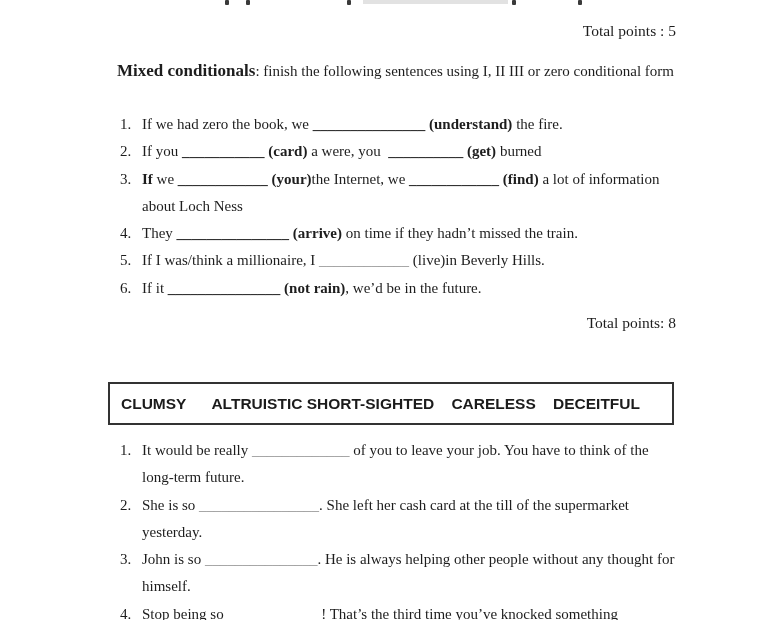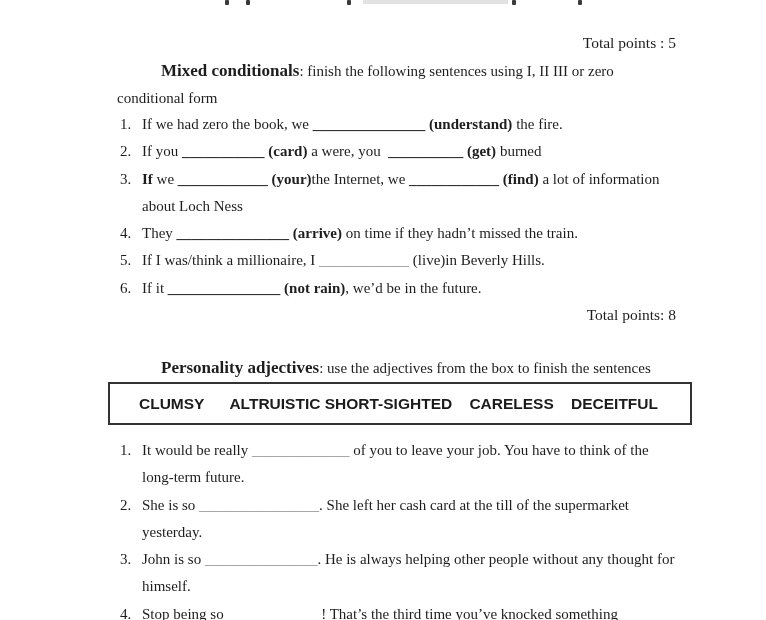--- a/index.html
+++ b/index.html
@@ -10,43 +10,43 @@
     overflow:hidden;
     font-family:"Liberation Serif", serif;
     font-size:15px;
     color:#1d1d1d;
   }
   
   .frag-dot { position:absolute; top:0; width:4px; height:5px; background:#3a3a3a; border-radius:1px; }
   .frag-line { position:absolute; top:0; height:4px; background:#e2e2e2; }
 
   .points { position:absolute; right:90px; font-size:15.5px; white-space:nowrap; }
-  .points-1 { top:34px; }
-  .points-2 { top:306px; }
+  .points-1 { top:22px; }
+  .points-2 { top:314px; }
 
   .heading { position:absolute; left:117px; line-height:27px; }
   .heading-1 { top:57px; width:562px; }
   .heading-2 { top:354px; width:640px; white-space:nowrap; }
-  .h-name { font-weight:bold; font-size:17px;margin-left:44px; }
+  .h-name { font-weight:bold; font-size:17px; }
 
   .list { position:absolute; left:120px; width:557px; line-height:27.3px; }
   .list-1 { top:111px; }
   .list-2 { top:437px; }
   .row { display:flex; }
   .num { flex:0 0 22px; }
   .txt { flex:1; white-space:pre-wrap; }
   .b { font-weight:bold; }
   .l { color:#8d8d8d; }
 
   .word-box {
     position:absolute; top:382px; left:108px;
     width:551px; height:39px;
     border:2px solid #333333;
     display:flex; align-items:center;
-    padding-left:29px;
+    padding-left:11px;
     font-family:"Liberation Sans", sans-serif;
     font-weight:bold; font-size:15.5px;
     color:#1b1b1b;
     white-space:pre;
   }
 </style>
 </head>
 <body>
 
 <div class="page">
@@ -88,23 +88,20 @@
       <span class="txt"><span>If I was/think a millionaire, I </span><span class="l">____________</span><span> (live)in Beverly Hills.</span></span>
     </div>
     <div class="row">
       <span class="num">6.</span>
       <span class="txt"><span>If it </span><span class="b">_______________ </span><span class="b">(not rain)</span><span>, we’d be in the future.</span></span>
     </div>
   </div>
 
   <div class="points points-2">Total points: 8</div>
 
-  <div class="heading heading-2">
-    <span class="h-name">Personality adjectives</span><span>: use the adjectives from the box to finish the sentences</span>
-  </div>
 
   <div class="word-box">
     <span>CLUMSY      ALTRUISTIC SHORT-SIGHTED    CARELESS    DECEITFUL</span>
   </div>
 
   <div class="list list-2">
     <div class="row">
       <span class="num">1.</span>
       <span class="txt"><span>It would be really </span><span class="l">_____________</span><span> of you to leave your job. You have to think of the long-term future.</span></span>
     </div>

